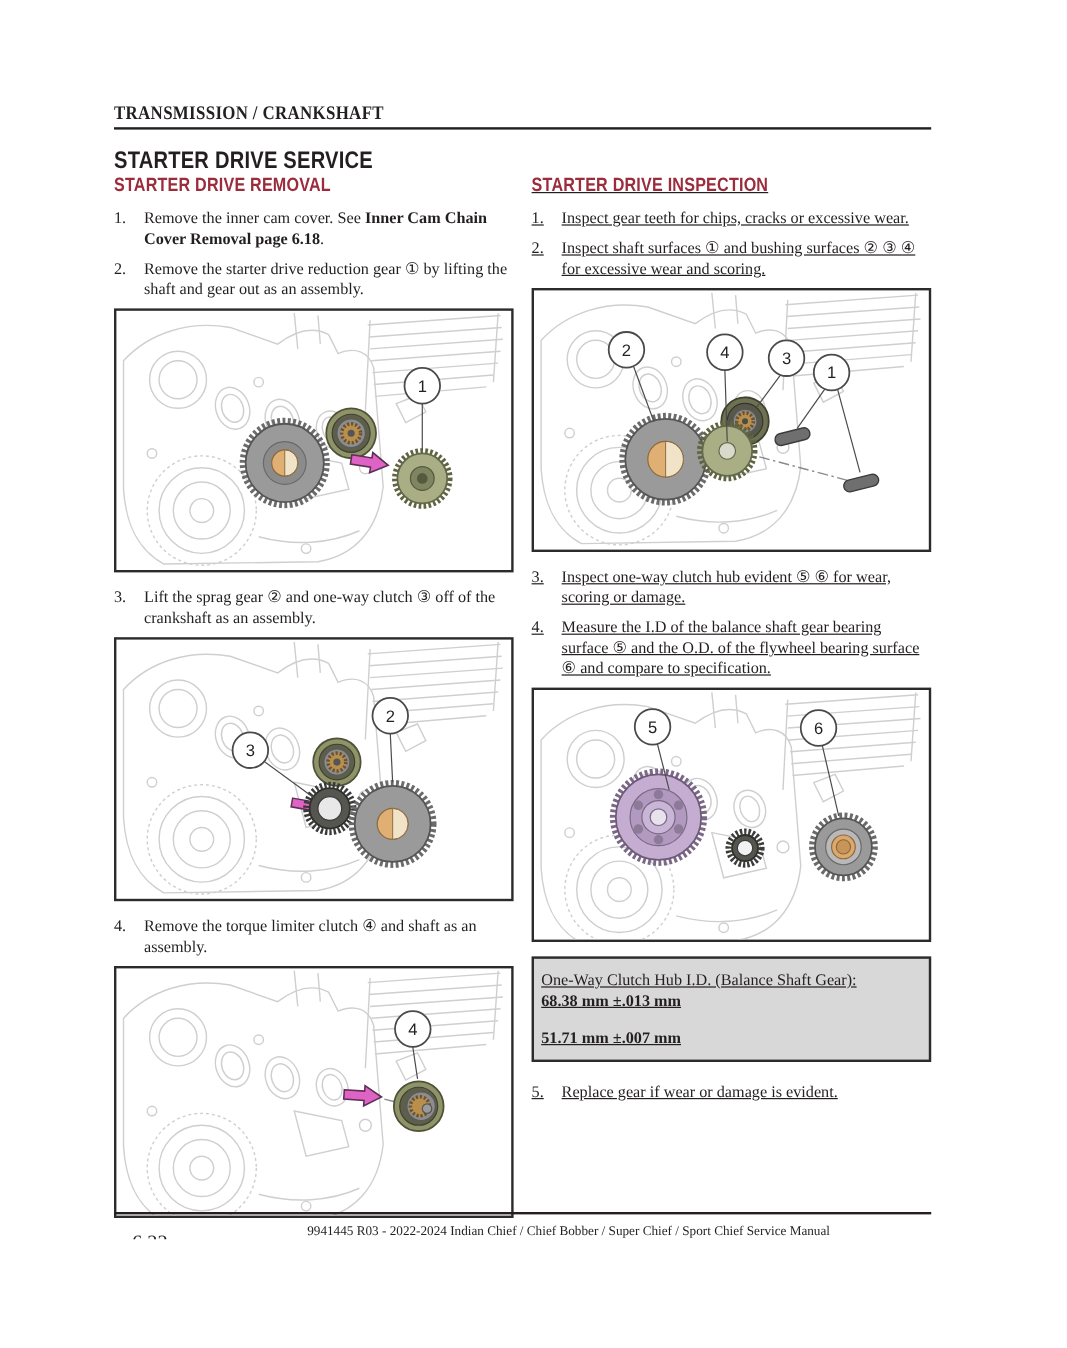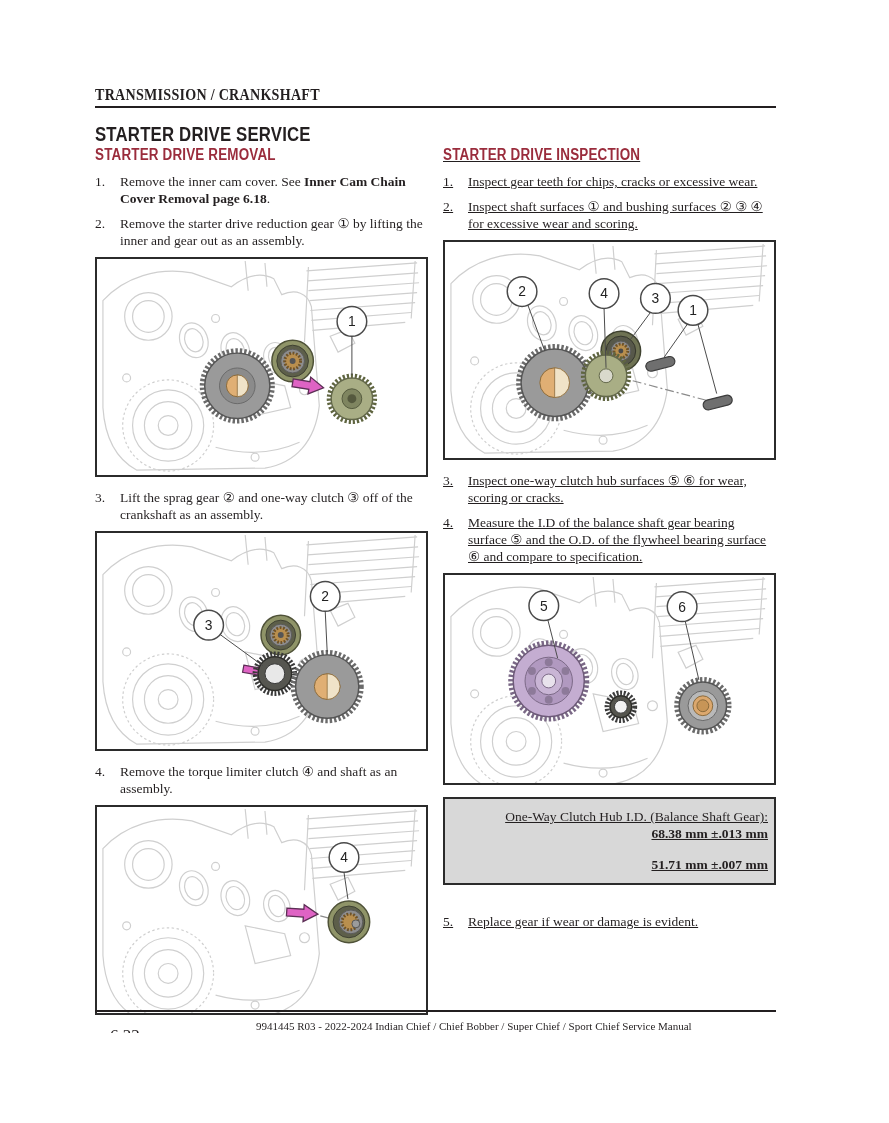--- a/index.html
+++ b/index.html
@@ -38,22 +38,22 @@
   .step-text b { font-weight:700; }
   .fig {
     border:2px solid #2b2b2b; background:#ffffff; margin:3px 0 12px 0;
     height:220px; overflow:hidden;
   }
   .fig svg { display:block; width:100%; height:100%; }
   .fig-short { height:210px; }
   .fig-mid { height:212px; }
   
   .spec-box {
-    background:#d8d8d8; border:2px solid #2b2b2b; margin:12px 0 28px 0;
-    padding:9px 6px 10px 6px; text-align:right; font-size:13.5px; line-height:17px;
+    background:#d8d8d8; border:2px solid #2b2b2b; margin:12px 0 16px 0;
+    padding:9px 6px 10px 6px; text-align:left; font-size:13.5px; line-height:17px;
   }
   .spec-gap { height:14px; }
   .spec-val { font-weight:700; }
   
   .bottom-rule { position:absolute; top:1010px; left:95px; width:681px; height:2px; background:#231f20; }
   .page-number { position:absolute; top:1026px; left:110px; font-size:17px; }
   .colophon {
     position:absolute; top:1020px; right:113px; width:520px;
     text-align:left; font-size:11px; line-height:13.5px;
   }
@@ -107,21 +107,21 @@
   <div class="col col-left">
     <div class="subhead">STARTER DRIVE REMOVAL</div>
 
     <div class="step">
       <span class="step-num">1.</span>
       <span class="step-text"><span>Remove the inner cam cover. See </span><b>Inner Cam Chain Cover Removal page 6.18</b><span>.</span></span>
     </div>
 
     <div class="step">
       <span class="step-num">2.</span>
-      <span class="step-text">Remove the starter drive reduction gear ① by lifting the inner and gear out as an assembly.</span>
+      <span class="step-text">Remove the starter drive reduction gear ① by lifting the shaft and gear out as an assembly.</span>
     </div>
 
     <div class="fig">
       <svg viewBox="0 0 333 218" preserveAspectRatio="none">
         <use href="#case-bg"></use>
 
         <circle cx="142" cy="128" r="35" fill="none" stroke="#6b6b6b" stroke-width="6" stroke-dasharray="2.4 2"></circle>
         <circle cx="142" cy="128" r="33" fill="#9a9a9a" stroke="#555555" stroke-width="1.5"></circle>
         <circle cx="142" cy="128" r="18" fill="#8b8b8b" stroke="#6a6a6a"></circle>
         <circle cx="142" cy="128" r="11" fill="#e0af74" stroke="#8a6a3c"></circle>
@@ -258,21 +258,21 @@
 
         <line class="leader" x1="246" y1="82" x2="222" y2="116"></line>
         <line class="leader" x1="256" y1="83" x2="275" y2="153"></line>
         <circle class="callout-circle" cx="251" cy="69" r="15"></circle>
         <text class="callout-text" x="251" y="74">1</text>
       </svg>
     </div>
 
     <div class="step">
       <span class="step-num">3.</span>
-      <span class="step-text">Inspect one-way clutch hub surfaces ⑤ ⑥ for wear, scoring or cracks.</span>
+      <span class="step-text">Inspect one-way clutch hub evident ⑤ ⑥ for wear, scoring or damage.</span>
     </div>
 
     <div class="step">
       <span class="step-num">4.</span>
       <span class="step-text">Measure the I.D of the balance shaft gear bearing surface ⑤ and the O.D. of the flywheel bearing surface ⑥ and compare to specification.</span>
     </div>
 
     <div class="fig fig-mid">
       <svg viewBox="0 0 333 210" preserveAspectRatio="none">
         <use href="#case-bg"></use>

